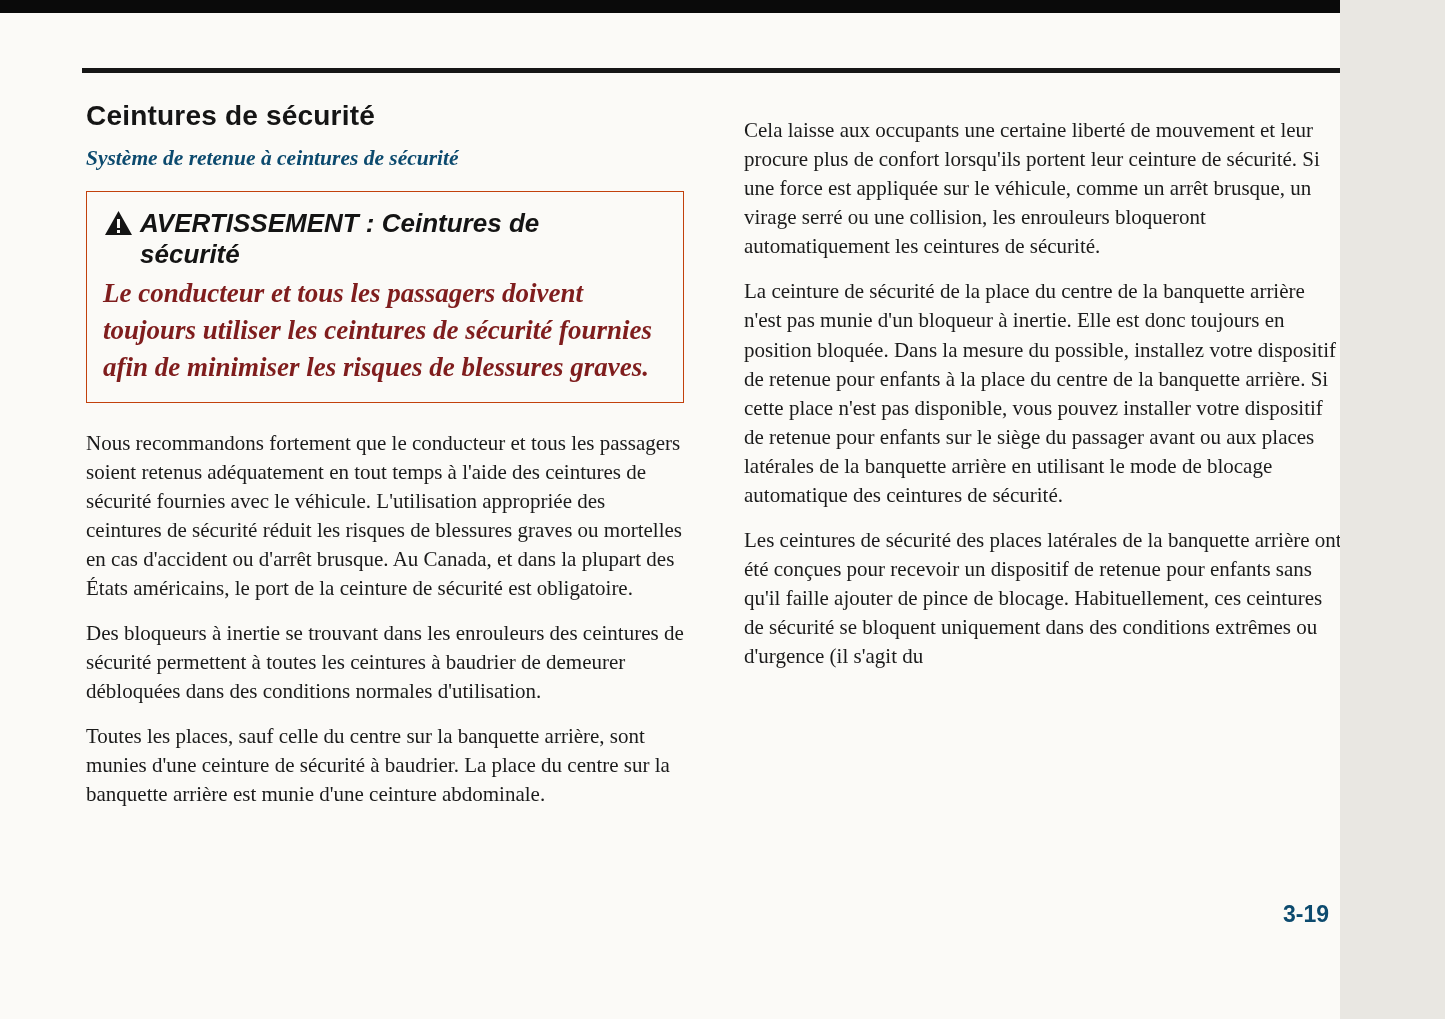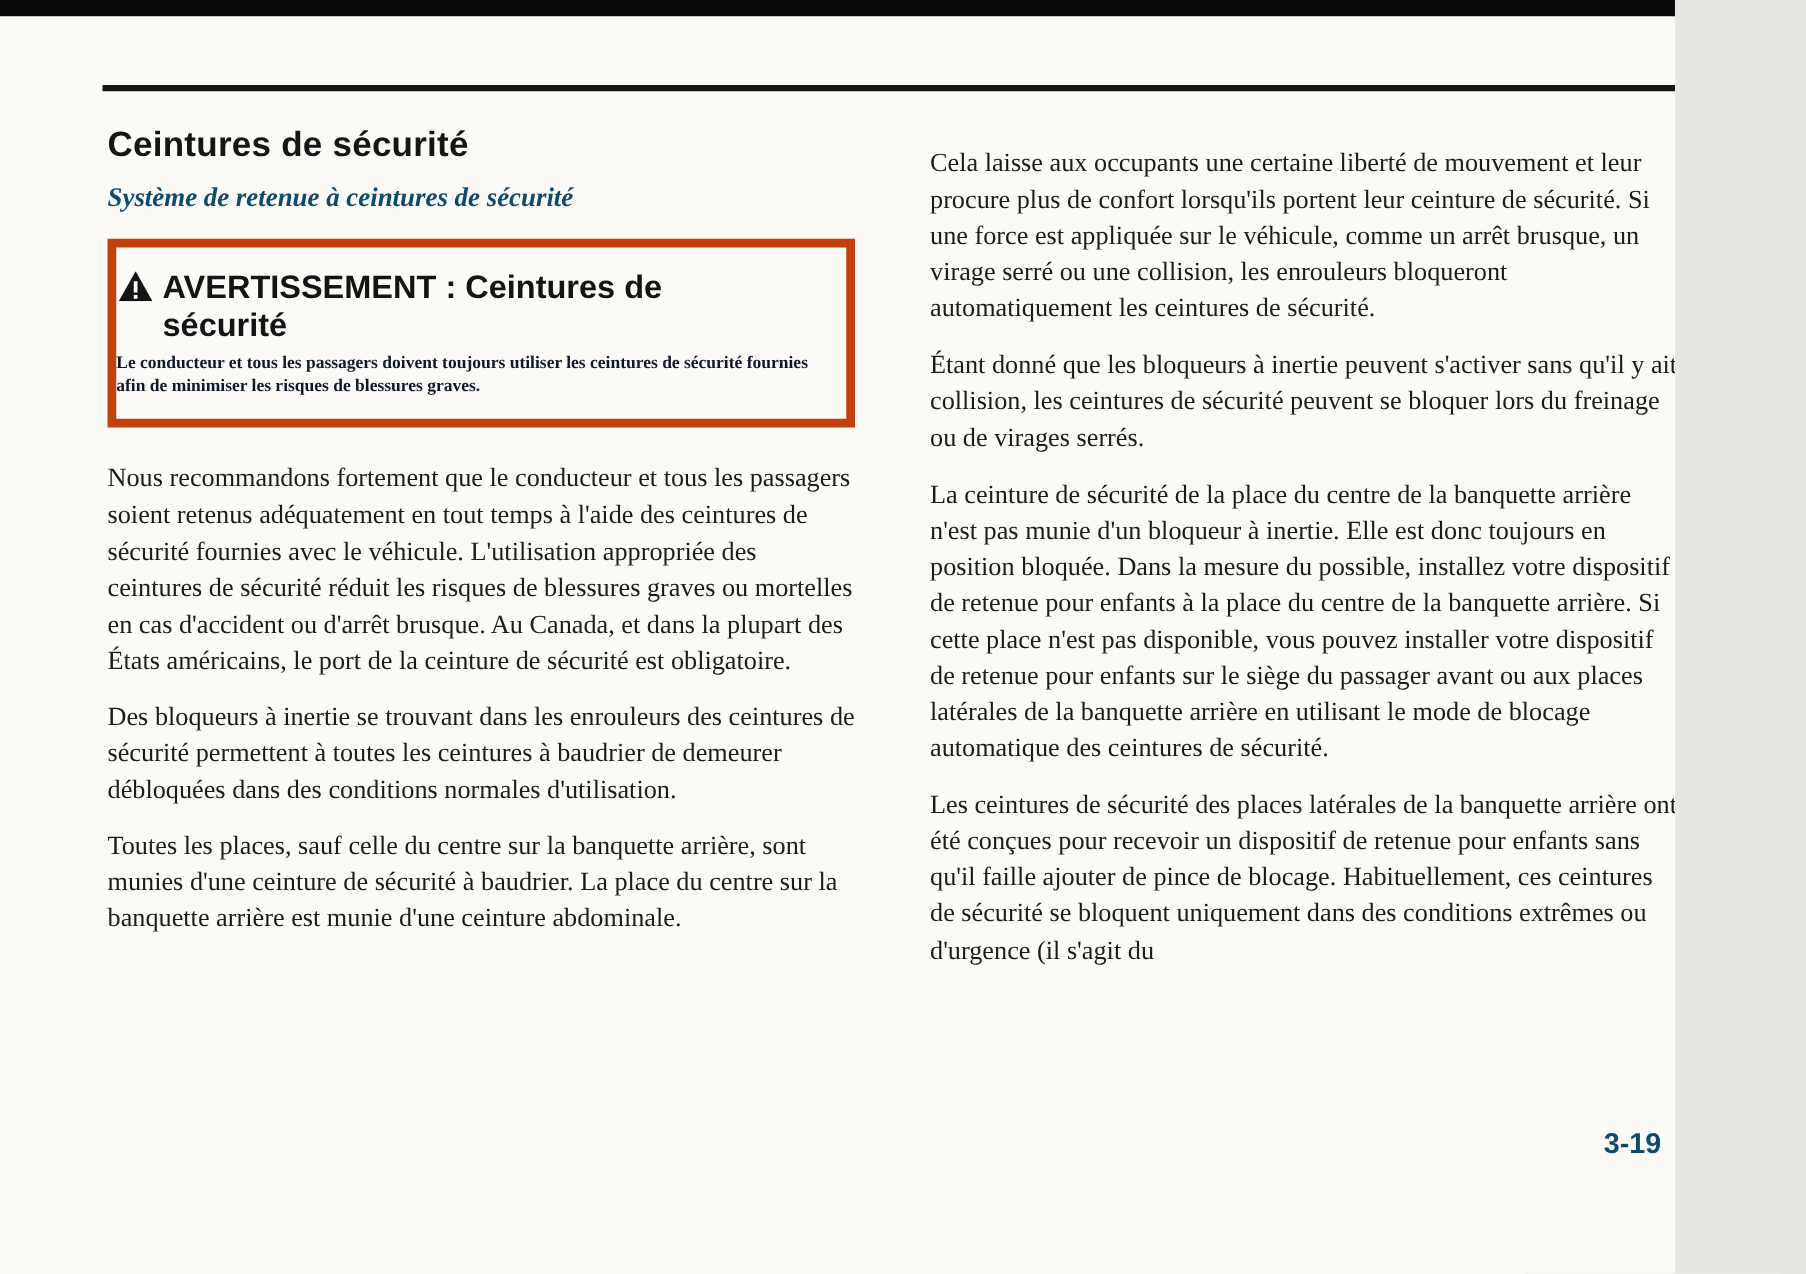--- a/index.html
+++ b/index.html
@@ -47,46 +47,47 @@
     color: #151515;
   }
   .doc-subtitle {
     font-weight: 700;
     font-style: italic;
     font-size: 21.5px;
     margin: 0 0 20px 0;
     color: #0c4a6e;
   }
   .warning-box {
-    border: 7px solid #c2410c;
-    padding: 14px 18px 16px 0;
+    border: 1px solid #c2410c;
+    padding: 14px 18px 16px 16px;
     margin: 0 0 26px 0;
+    font-style: italic;
   }
   .warn-heading {
     display: flex;
     align-items: flex-start;
     font-family: "Liberation Sans", sans-serif;
     font-weight: 700;
     font-size: 26px;
     line-height: 1.18;
     color: #141414;
     margin: 2px 0 6px 0;
     max-width: 520px;
   }
   .warn-icon {
     flex: 0 0 auto;
     margin: 3px 8px 0 2px;
     display: inline-block;
   }
   .warn-body {
     font-weight: 700;
-    font-size: 14px;
+    font-size: 27px;
     line-height: 1.36;
     margin: 0;
-    color: #0f172a;
+    color: #7f1d1d;
   }
   .para {
     font-size: 21px;
     line-height: 1.385;
     margin: 16px 0 13px 0;
     text-align: left;
   }
   .col-right .para { margin-bottom: 15px; }
   .page-number {
     position: absolute;
@@ -126,20 +127,19 @@
       <p class="warn-body">Le conducteur et tous les passagers doivent toujours utiliser les ceintures de sécurité fournies afin de minimiser les risques de blessures graves.</p>
     </div>
 
     <p class="para">Nous recommandons fortement que le conducteur et tous les passagers soient retenus adéquatement en tout temps à l'aide des ceintures de sécurité fournies avec le véhicule. L'utilisation appropriée des ceintures de sécurité réduit les risques de blessures graves ou mortelles en cas d'accident ou d'arrêt brusque. Au Canada, et dans la plupart des États américains, le port de la ceinture de sécurité est obligatoire.</p>
     <p class="para">Des bloqueurs à inertie se trouvant dans les enrouleurs des ceintures de sécurité permettent à toutes les ceintures à baudrier de demeurer débloquées dans des conditions normales d'utilisation.</p>
     <p class="para">Toutes les places, sauf celle du centre sur la banquette arrière, sont munies d'une ceinture de sécurité à baudrier. La place du centre sur la banquette arrière est munie d'une ceinture abdominale.</p>
   </div>
 
   <div class="col col-right">
     <p class="para">Cela laisse aux occupants une certaine liberté de mouvement et leur procure plus de confort lorsqu'ils portent leur ceinture de sécurité. Si une force est appliquée sur le véhicule, comme un arrêt brusque, un virage serré ou une collision, les enrouleurs bloqueront automatiquement les ceintures de sécurité.</p>
-    <p class="para">Étant donné que les bloqueurs à inertie peuvent s'activer sans qu'il y ait collision, les ceintures de sécurité peuvent se bloquer lors du freinage ou de virages serrés.</p>
     <p class="para">La ceinture de sécurité de la place du centre de la banquette arrière n'est pas munie d'un bloqueur à inertie. Elle est donc toujours en position bloquée. Dans la mesure du possible, installez votre dispositif de retenue pour enfants à la place du centre de la banquette arrière. Si cette place n'est pas disponible, vous pouvez installer votre dispositif de retenue pour enfants sur le siège du passager avant ou aux places latérales de la banquette arrière en utilisant le mode de blocage automatique des ceintures de sécurité.</p>
     <p class="para">Les ceintures de sécurité des places latérales de la banquette arrière ont été conçues pour recevoir un dispositif de retenue pour enfants sans qu'il faille ajouter de pince de blocage. Habituellement, ces ceintures de sécurité se bloquent uniquement dans des conditions extrêmes ou d'urgence (il s'agit du</p>
   </div>
 
   <div class="page-number">3-19</div>
 
 </div>
 
 </body></html>

